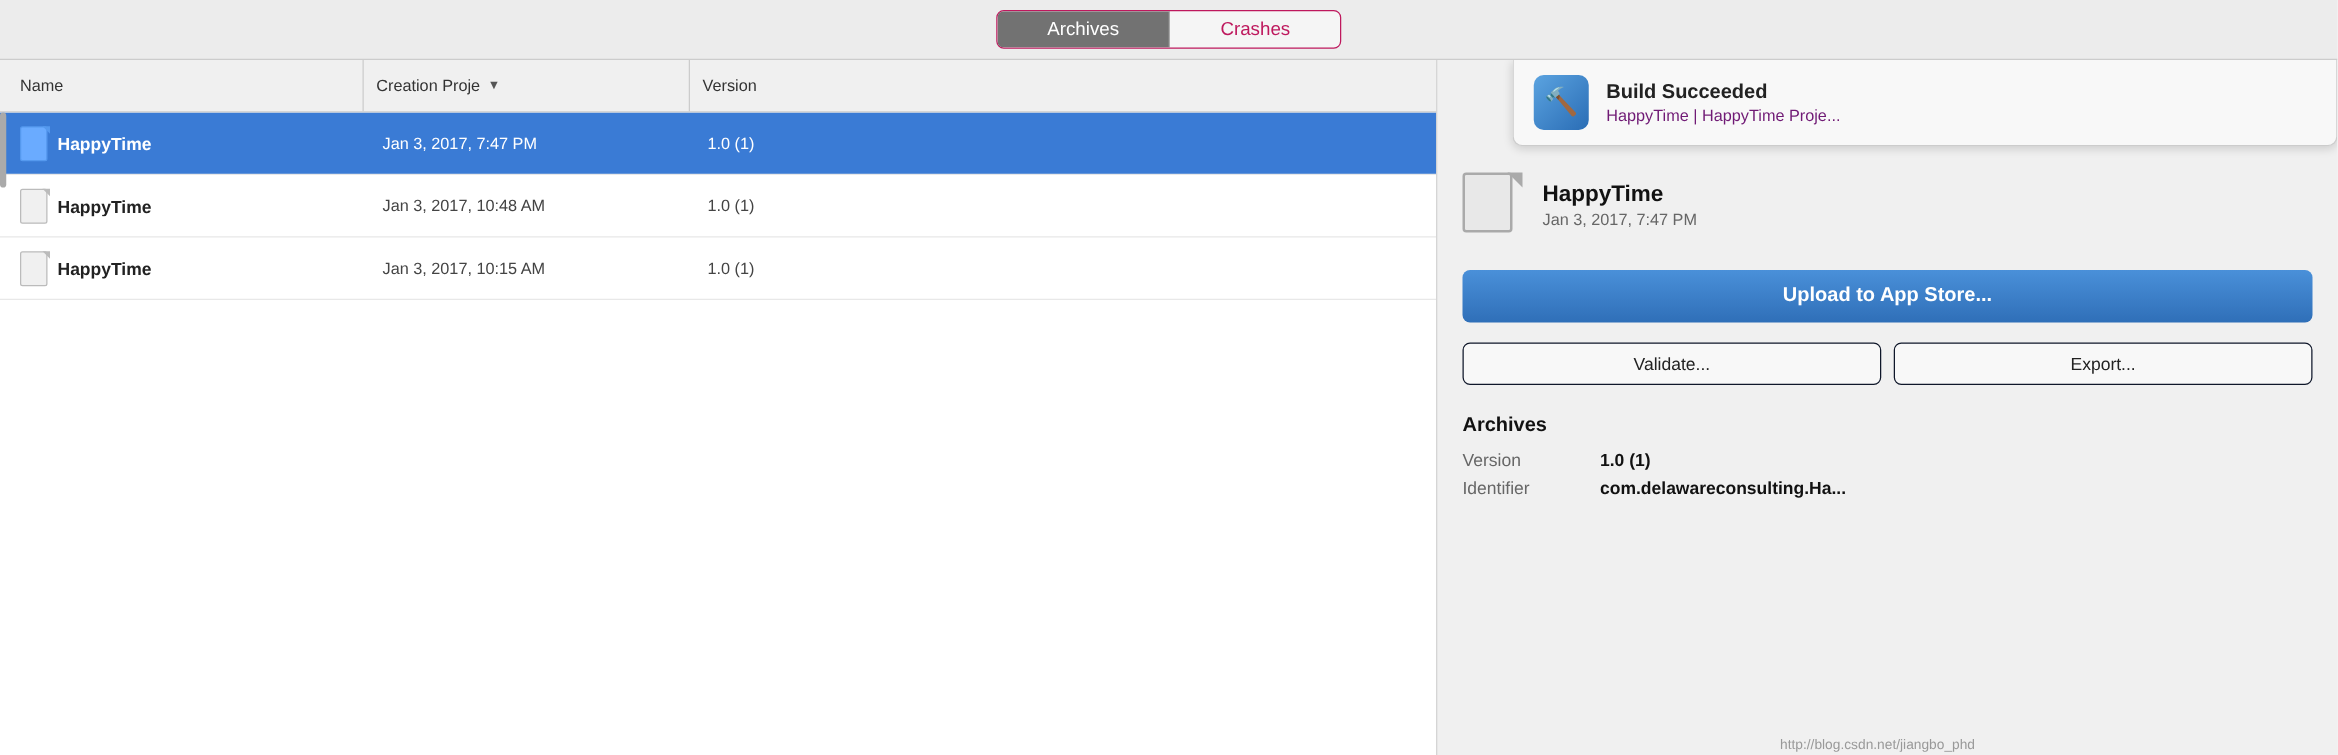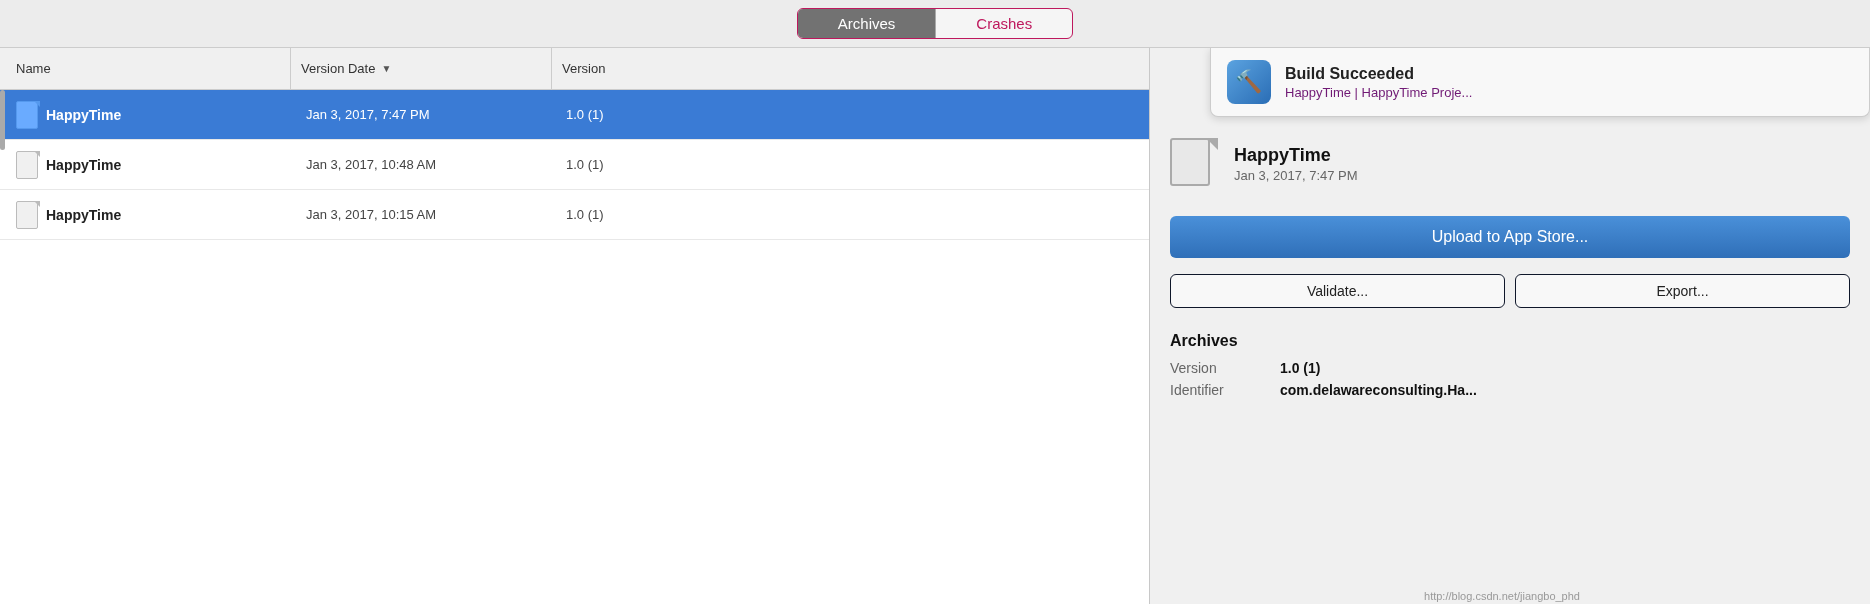--- a/index.html
+++ b/index.html
@@ -314,21 +314,21 @@
     }
 
     
     .upload-btn {
       background: linear-gradient(180deg, #4a90d9 0%, #2f6fb8 100%);
       color: #fff;
       border: none;
       border-radius: 6px;
       padding: 12px 0;
       font-size: 16px;
-      font-weight: 400;
+      font-weight: 700;
       cursor: pointer;
       text-align: center;
       width: 100%;
     }
 
     
     .action-row {
       display: flex;
       gap: 10px;
     }
@@ -393,21 +393,21 @@
 <div class="main-layout">
 
   <div class="left-panel" style="position:relative;">
 
     <div class="col-headers">
       <div class="col-name">
         <span>Name</span>
       </div>
       <div class="col-divider"></div>
       <div class="col-creation-date">
-        <span>Version Date</span>
+        <span>Creation Proje</span>
         <span class="sort-arrow">▼</span>
       </div>
       <div class="col-divider"></div>
       <div class="col-version">
         <span>Version</span>
       </div>
     </div>
 
     <div class="left-scroll-indicator"></div>
 

